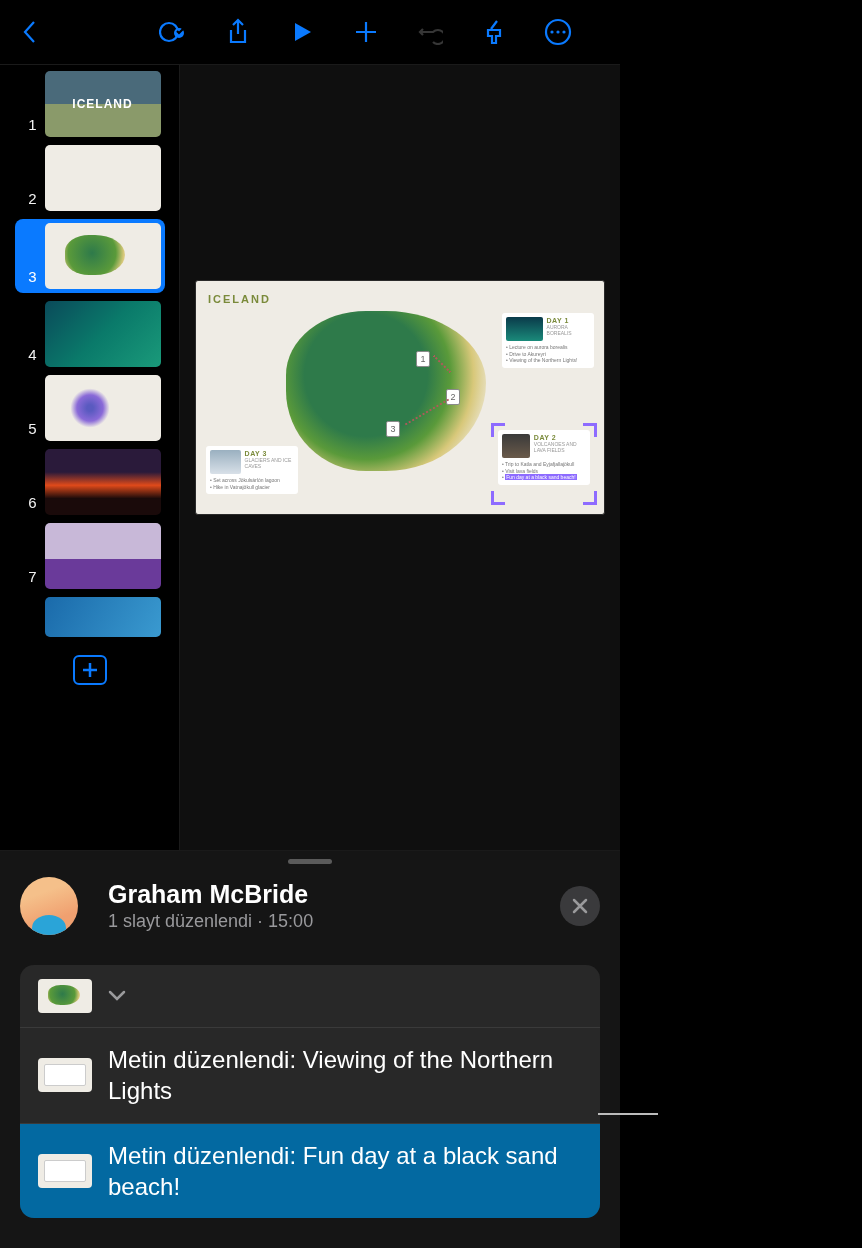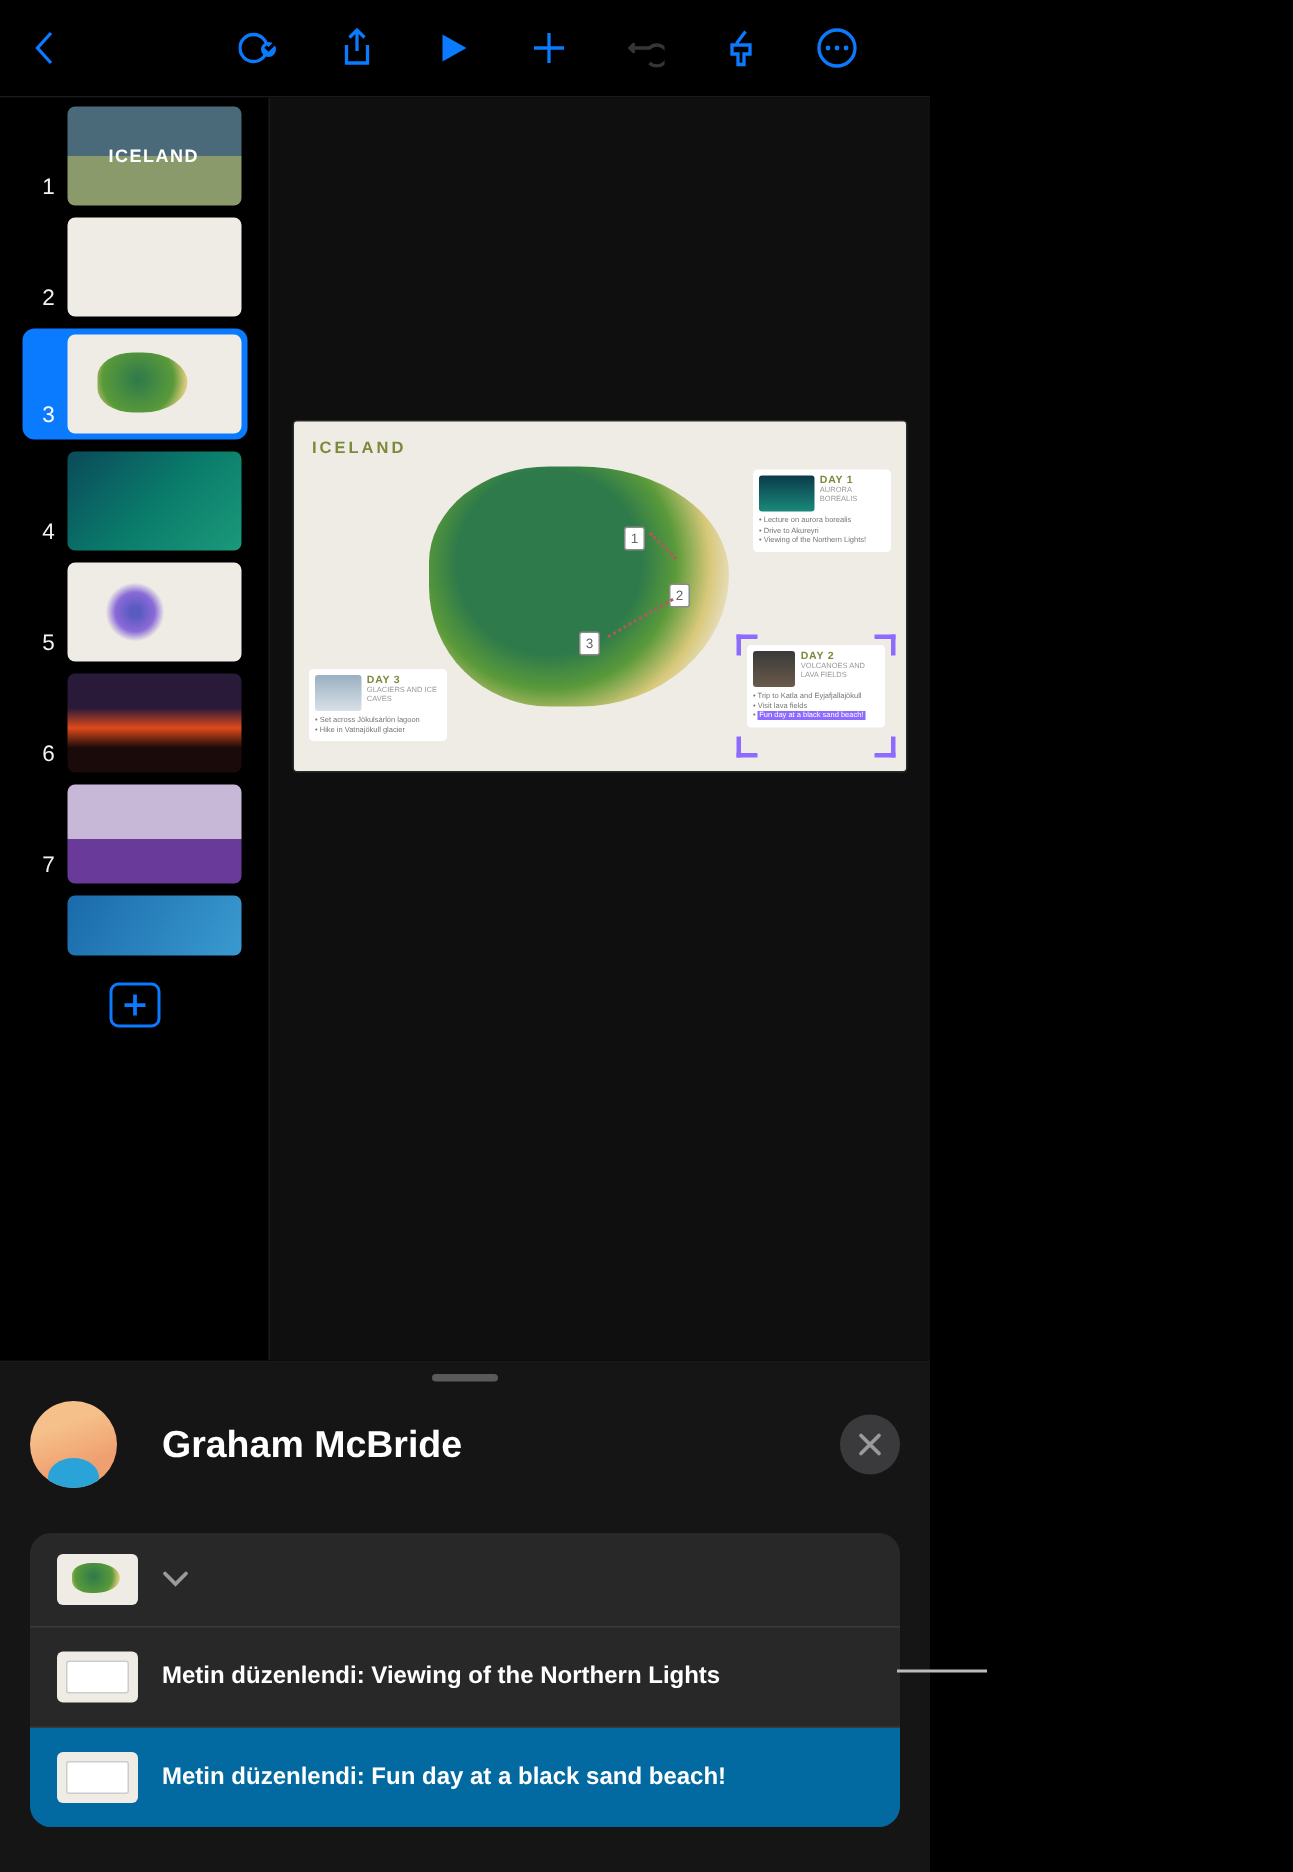--- a/index.html
+++ b/index.html
@@ -261,21 +261,21 @@
   .act-sec-title { font-size: 21px; font-weight: 600; color: #fff; flex: 1; }
   .act-row {
     display: flex;
     align-items: center;
     padding: 16px 18px;
     gap: 16px;
     border-bottom: 1px solid #3a3a3a;
   }
   .act-row:last-child { border: none; }
   .act-row.active { background: #0369a1; }
-  .act-row-text { font-size: 16px; color: #fff; line-height: 1.3; font-weight: bold; }
+  .act-row-text { font-size: 24px; color: #fff; line-height: 1.3; }
   .chevron { color: #9a9a9c; font-size: 18px; }
   
   .pointer-line {
     position: absolute;
     top: 1113px;
     left: 598px;
     width: 60px;
     height: 2px;
     background: #bbb;
   }
@@ -440,20 +440,21 @@
       </div>
     </div>
   </div>
 
   <div class="activity">
     <div class="grabber"></div>
     <div class="act-header">
       <div class="avatar"></div>
       <div>
         <div class="act-name">Graham McBride</div>
+        <div class="act-sub">1 slayt düzenlendi · 15:00</div>
       </div>
       <div class="act-close">
         <svg width="16" height="16" viewBox="0 0 16 16">
             <path d="M2 2 L14 14 M14 2 L2 14" stroke="#9a9a9c" stroke-width="2.5" fill="none" stroke-linecap="round"></path>
           </svg>
       </div>
     </div>
 
     <div class="act-list">
       <div class="act-section">

